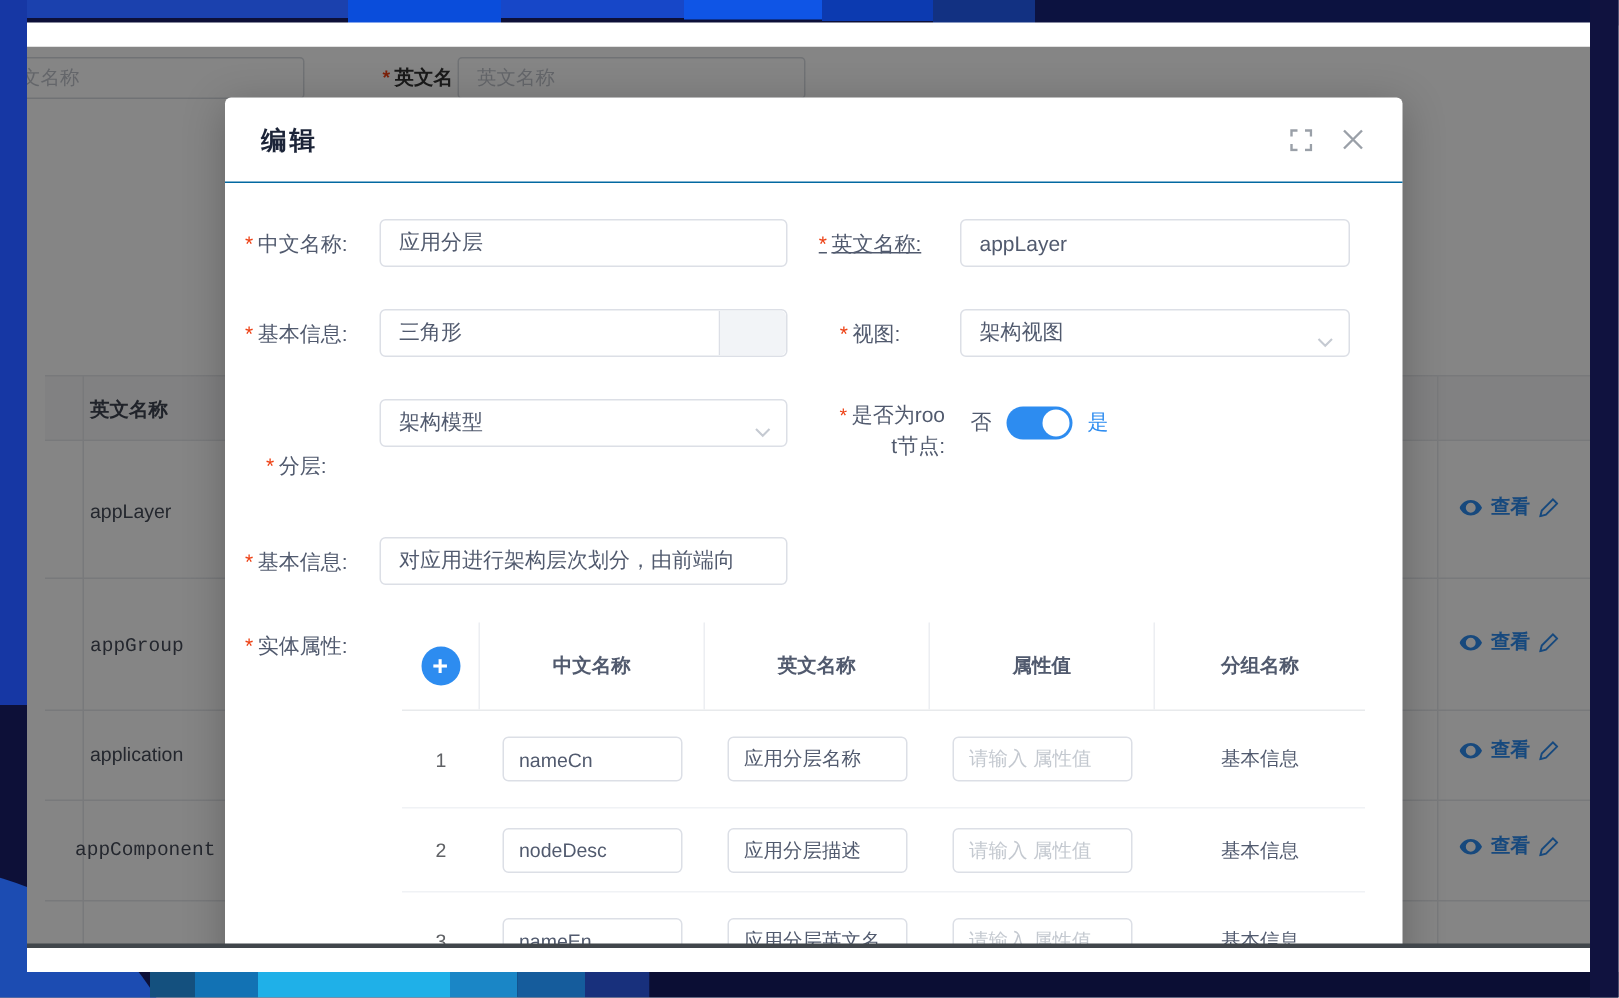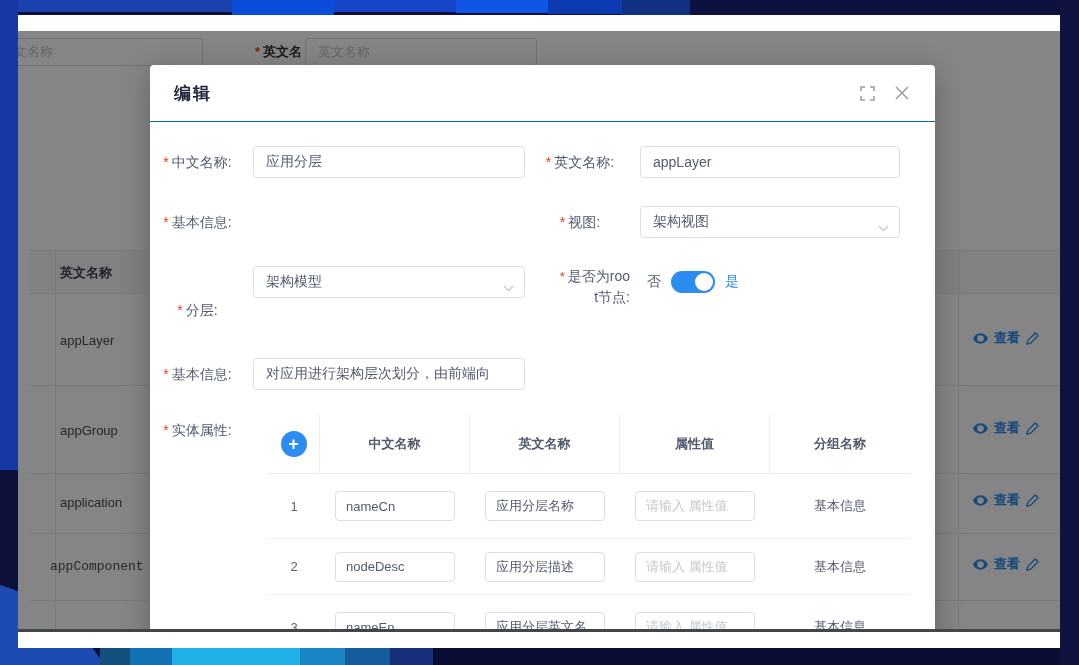--- a/index.html
+++ b/index.html
@@ -129,21 +129,21 @@
     <div class="bg-line" style="left:12px;top:354px;width:1030px;height:1px;"></div>
     <div class="bg-line" style="left:12px;top:442px;width:1030px;height:1px;"></div>
     <div class="bg-line" style="left:12px;top:502px;width:1030px;height:1px;"></div>
     <div class="bg-line" style="left:12px;top:569px;width:1030px;height:1px;"></div>
     <div class="bg-line" style="left:37px;top:219px;width:1px;height:382px;"></div>
     <div class="bg-line" style="left:940px;top:219px;width:1px;height:382px;"></div>
 
     <div class="bg-htext" style="left:42px;top:233px;">英文名称</div>
 
     <div class="bg-text" style="left:42px;top:302px;">appLayer</div>
-    <div class="bg-text" style="left:42px;top:392px;">appGroup</div>
+    <div class="bg-text" style="left:42px;top:392px;font-family:Liberation Mono, monospace;">appGroup</div>
     <div class="bg-text" style="left:42px;top:464px;">application</div>
     <div class="bg-text" style="left:32px;top:528px;font-family:Liberation Mono, monospace;">appComponent</div>
 
     <div class="bg-action" style="left:955px;top:298px;">
       <svg width="15" height="11" viewBox="0 0 16 11">
           <path d="M8 0C4.5 0 1.6 2.1 0 5.5 1.6 8.9 4.5 11 8 11s6.4-2.1 8-5.5C14.4 2.1 11.5 0 8 0zm0 9a3.5 3.5 0 110-7 3.5 3.5 0 010 7z" fill="#2d8cf0"></path>
         </svg>
       <span>查看</span>
       <svg width="13" height="13" viewBox="0 0 14 14">
           <path d="M1 13l1-4 8-8 3 3-8 8-4 1z" fill="none" stroke="#2d8cf0" stroke-width="1.4"></path>
@@ -193,29 +193,33 @@
             </svg>
         </div>
       </div>
 
       <div class="lbl" style="left:0;top:81px;">
         <span class="req">*</span><span>中文名称:</span>
       </div>
       <div class="ipt" style="left:103px;top:81px;width:272px;">
         <span class="val">应用分层</span>
       </div>
-      <div class="lbl lbl2" style="top:81px;">
+      <div class="lbl lbl2" style="top:81px;text-decoration:underline;">
         <span class="req">*</span><span>英文名称:</span>
       </div>
       <div class="ipt" style="left:490px;top:81px;width:260px;">
         <span class="val">appLayer</span>
       </div>
 
       <div class="lbl" style="left:0;top:141px;">
         <span class="req">*</span><span>基本信息:</span>
+      </div>
+      <div class="ipt" style="left:103px;top:141px;width:272px;">
+        <span class="val">三角形</span>
+        <span class="append"></span>
       </div>
       <div class="lbl lbl2" style="top:141px;">
         <span class="req">*</span><span>视图:</span>
       </div>
       <div class="ipt" style="left:490px;top:141px;width:260px;">
         <span class="val">架构视图</span>
         <span class="chev">
           <svg width="11" height="7" viewBox="0 0 11 7">
               <path d="M1 1l4.5 4.5L10 1" fill="none" stroke="#c5cad2" stroke-width="1.4"></path>
             </svg>

